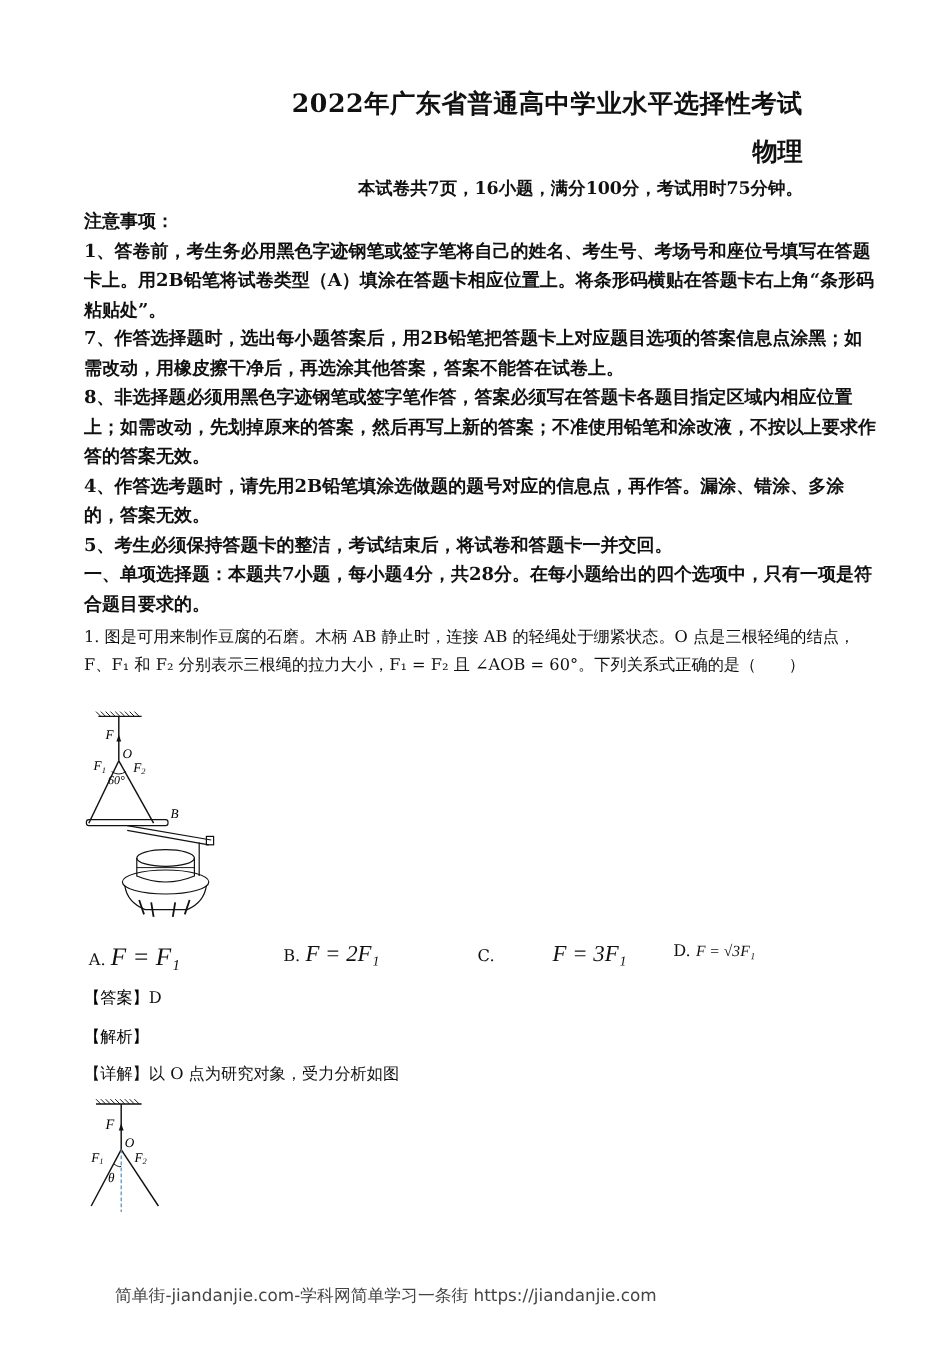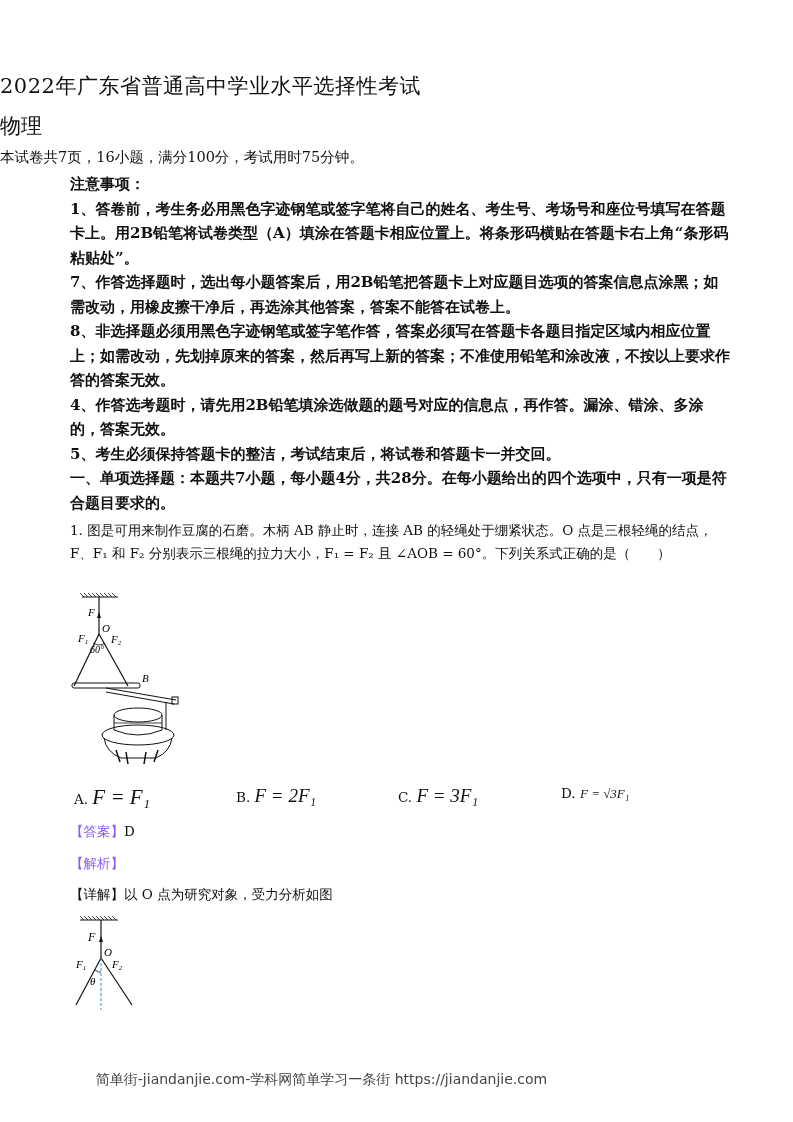--- a/index.html
+++ b/index.html
@@ -1,27 +1,27 @@
 <!DOCTYPE html>
 <html><head>
 <meta charset="utf-8">
 <style>
   html, body { margin:0; padding:0; background:#ffffff; }
   body { width:793px; height:1122px; position:relative; overflow:hidden; color:#111; font-family:"DejaVu Serif","Liberation Serif",serif; }
   .abs { position:absolute; }
-  .title { left:0; width:669px; text-align:left; font-weight:normal; }
+  .title { left:0; width:669px; text-align:right; font-weight:bold; }
   .t1 { top:72px; font-size:21px; letter-spacing:0.5px; }
   .t2 { top:112px; font-size:21px; }
   .t3 { top:148px; font-size:14.5px; }
   .notice { left:70px; width:660px; font-weight:bold; font-size:15px; line-height:24.5px; }
   .notice p { margin:0; }
   .q { left:70px; width:665px; font-size:13.5px; }
   .opt { top:785px; font-size:13.5px; }
   .opt .m { font-family:"Liberation Serif",serif; font-style:italic; font-size:21px; }
-  .label-blue { color:#8b5cf6; }
+  .label-blue { color:#000000; }
   .footer { left:0; width:643px; text-align:center; top:1071px; font-family:"DejaVu Sans","Liberation Sans",sans-serif; font-size:14px; color:#444; }
   svg text { font-family:"Liberation Serif",serif; font-style:italic; }
 </style>
 </head>
 <body>
 
 <div class="abs title t1">2022年广东省普通高中学业水平选择性考试</div>
 <div class="abs title t2">物理</div>
 <div class="abs title t3">本试卷共7页，16小题，满分100分，考试用时75分钟。</div>
 
@@ -83,21 +83,21 @@
 <div class="abs opt" style="left:74px;">
   <span>A.</span>
   <span class="m">F = F₁</span>
 </div>
 <div class="abs opt" style="left:236px;">
   <span>B.</span>
   <span class="m" style="font-size:19px;">F = 2F₁</span>
 </div>
 <div class="abs opt" style="left:398px;">
   <span>C.</span>
-  <span class="m" style="font-size:19px;">F = 3F₁</span>
+  <span class="m" style="font-size:19px;margin-left:44px;">F = 3F₁</span>
 </div>
 <div class="abs opt" style="left:561px;">
   <span>D.</span>
   <span class="m" style="font-size:13px;">F = √3F₁</span>
 </div>
 
 <div class="abs q" style="top:823px;">
   <span class="label-blue">【答案】</span><span>D</span>
 </div>
 <div class="abs q" style="top:855px;">

